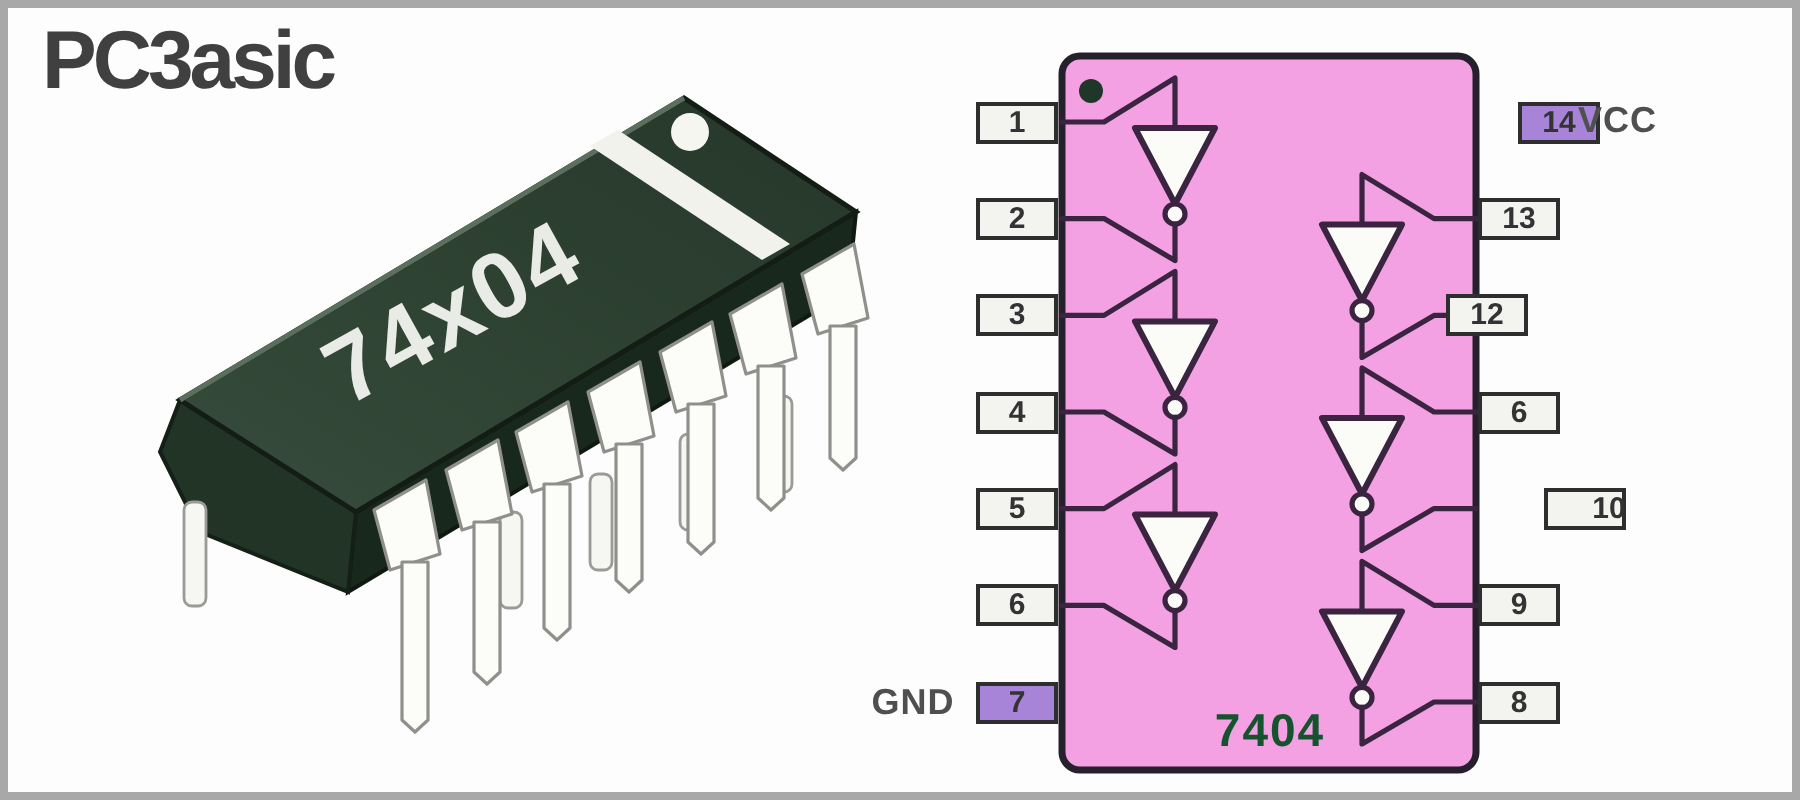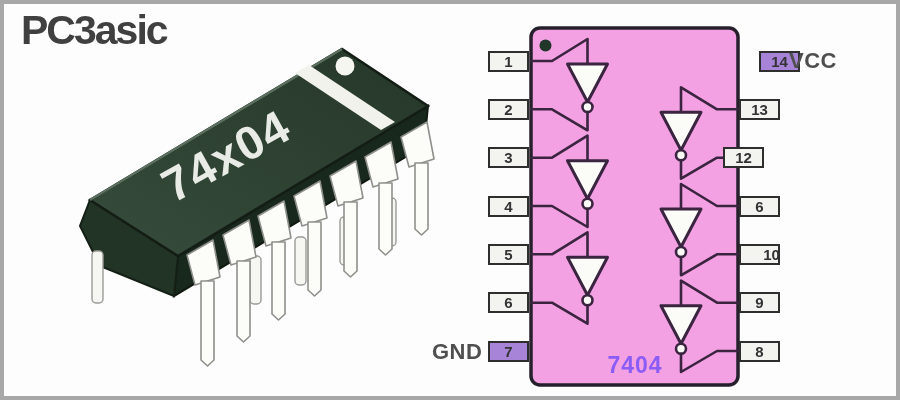--- a/index.html
+++ b/index.html
@@ -17,27 +17,27 @@
   .art{position:absolute;left:0;top:0;width:900px;height:400px;}
   .pin-box{
     position:absolute;width:41px;height:21px;box-sizing:border-box;
     background:#f3f3f0;border:2px solid #2e2e2e;
     font-size:15px;font-weight:700;color:#333;
     display:flex;align-items:center;justify-content:center;line-height:1;
   }
   .pin-box.power{background:#a884d9;}
   .rail-label{
     position:absolute;height:21px;line-height:21px;
-    font-size:22px;font-weight:700;color:#4f4f4f;letter-spacing:.5px;
+    font-size:18px;font-weight:700;color:#4f4f4f;letter-spacing:.5px;
   }
   .rail-label.vcc{left:785px;top:46px;}
   .rail-label.gnd{left:428px;top:337px;width:49px;text-align:center;}
   .ic-label{
     position:absolute;left:594px;top:348px;width:74px;text-align:center;
-    font-size:23px;font-weight:700;color:#8b5cf6;letter-spacing:1px;
+    font-size:23px;font-weight:700;color:#14532d;letter-spacing:1px;
   }
 </style>
 </head>
 <body>
 
 <div class="canvas">
 
   <div class="logo">
     <span>PC</span><span>3</span><span>asic</span>
   </div>
@@ -160,21 +160,21 @@
       <div class="pin-box" style="left: 484px; top: 94.8px;">2</div>
       <div class="pin-box" style="left: 484px; top: 143.2px;">3</div>
       <div class="pin-box" style="left: 484px; top: 191.5px;">4</div>
       <div class="pin-box" style="left: 484px; top: 239.8px;">5</div>
       <div class="pin-box" style="left: 484px; top: 288.1px;">6</div>
       <div class="pin-box power" style="left: 484px; top: 336.5px;">7</div>
       <div class="pin-box power" style="left: 735px; top: 46.5px; margin-left: 20px;">14</div>
       <div class="pin-box" style="left: 735px; top: 94.8px;">13</div>
       <div class="pin-box" style="left: 719px; top: 143.2px;">12</div>
       <div class="pin-box" style="left: 735px; top: 191.5px;">6</div>
-      <div class="pin-box" style="left: 735px; top: 239.8px; padding-left: 24px;">10</div>
+      <div class="pin-box" style="left: 768px; top: 239.8px; padding-left: 24px;">10</div>
       <div class="pin-box" style="left: 735px; top: 288.1px;">9</div>
       <div class="pin-box" style="left: 735px; top: 336.5px;">8</div>
     </div>
 
   <div class="rail-label vcc">VCC</div>
   <div class="rail-label gnd">GND</div>
   <div class="ic-label">7404</div>
 
 </div>
 

